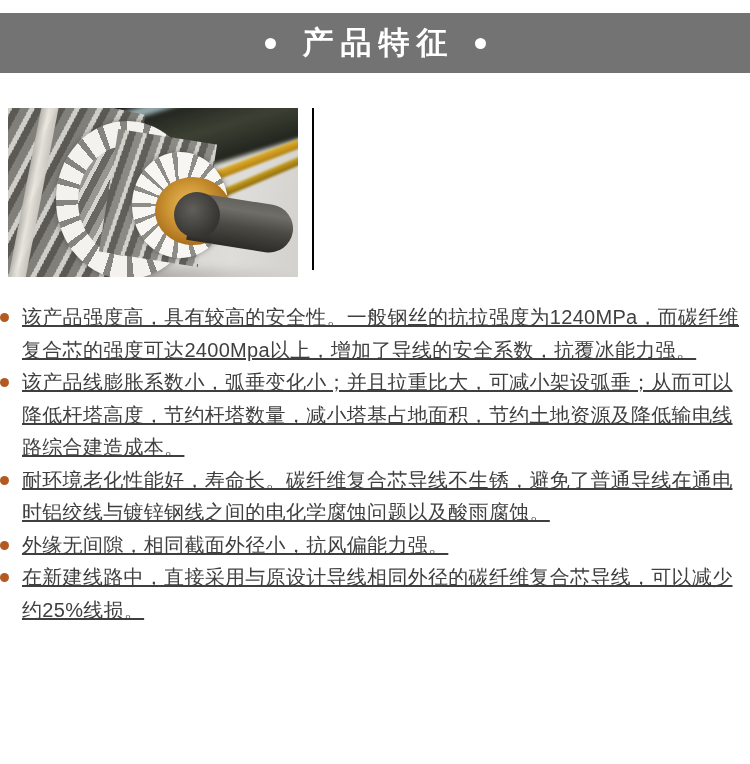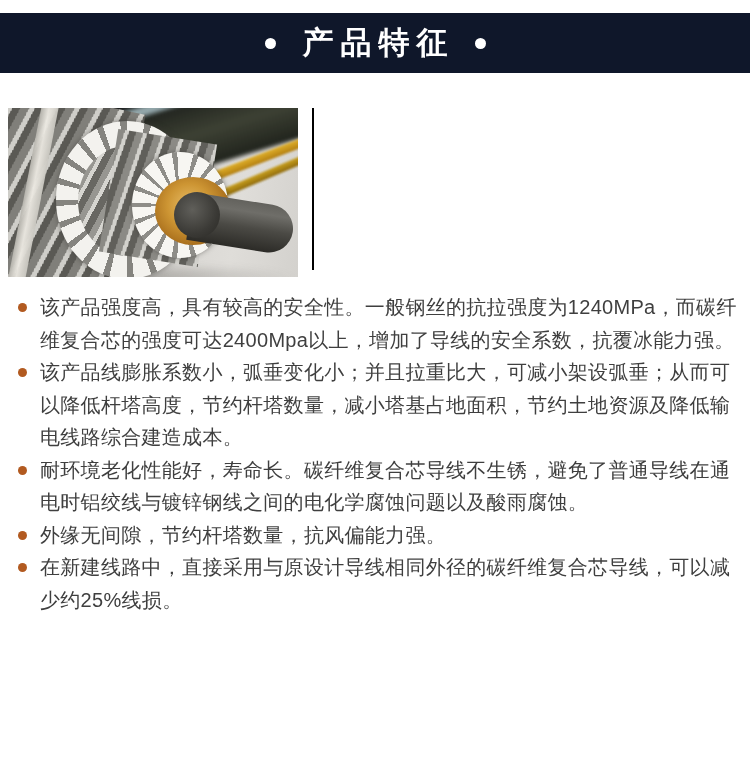--- a/index.html
+++ b/index.html
@@ -4,21 +4,21 @@
 <style>
   html,body{margin:0;padding:0;}
   body{
     width:750px;height:764px;background:#ffffff;
     font-family:"Liberation Sans","DejaVu Sans",sans-serif;
     color:#3f3f3f;overflow:hidden;position:relative;
   }
 
   
   .banner{
-    margin-top:13px;height:60px;background:#0f172a;
+    margin-top:13px;height:60px;background:#737373;
     display:flex;align-items:center;justify-content:center;gap:20px;
   }
   .banner .dot{width:11px;height:11px;border-radius:50%;background:#ffffff;}
   .banner .title{
     color:#ffffff;font-size:31px;font-weight:bold;letter-spacing:7px;
     line-height:60px;text-indent:7px;
   }
 
   
   .intro{
@@ -70,21 +70,21 @@
     filter:blur(3px);}
 
   .divider{flex:0 0 2px;width:2px;height:162px;background:#000;margin-left:14px;}
 
   .intro-text-col{display:flex;margin-left:19px;margin-top:6px;}
   .bullet{flex:0 0 11px;width:11px;height:11px;border-radius:50%;background:#b25a20;}
   .intro-text-col .bullet{margin-top:12px;margin-right:6px;}
   .intro-text{width:372px;font-size:20px;line-height:34px;letter-spacing:.5px;margin:0;}
 
   
-  .features{list-style:none;margin:14px 0 0 0;padding:0 8px 0 18px;}
+  .features{list-style:none;margin:24px 0 0 0;padding:0 8px 0 0;text-decoration:underline;}
   .feat{display:flex;font-size:20px;line-height:32.5px;letter-spacing:.3px;}
   .feat .bullet{width:9px;height:9px;flex:0 0 9px;margin:12px 13px 0 0;}
   .feat-text{flex:1;}
 </style>
 </head>
 <body>
 
 <div class="banner">
   <span class="dot"></span>
   <span class="title">产品特征</span>
@@ -120,19 +120,19 @@
   <li class="feat">
     <span class="bullet"></span>
     <span class="feat-text">该产品线膨胀系数小，弧垂变化小；并且拉重比大，可减小架设弧垂；从而可以降低杆塔高度，节约杆塔数量，减小塔基占地面积，节约土地资源及降低输电线路综合建造成本。</span>
   </li>
   <li class="feat">
     <span class="bullet"></span>
     <span class="feat-text">耐环境老化性能好，寿命长。碳纤维复合芯导线不生锈，避免了普通导线在通电时铝绞线与镀锌钢线之间的电化学腐蚀问题以及酸雨腐蚀。</span>
   </li>
   <li class="feat">
     <span class="bullet"></span>
-    <span class="feat-text">外缘无间隙，节约杆塔数量，抗风偏能力强。</span>
+    <span class="feat-text">外缘无间隙，相同截面外径小，抗风偏能力强。</span>
   </li>
   <li class="feat">
     <span class="bullet"></span>
     <span class="feat-text">在新建线路中，直接采用与原设计导线相同外径的碳纤维复合芯导线，可以减少约25%线损。</span>
   </li>
 </ul>
 
 </body></html>

